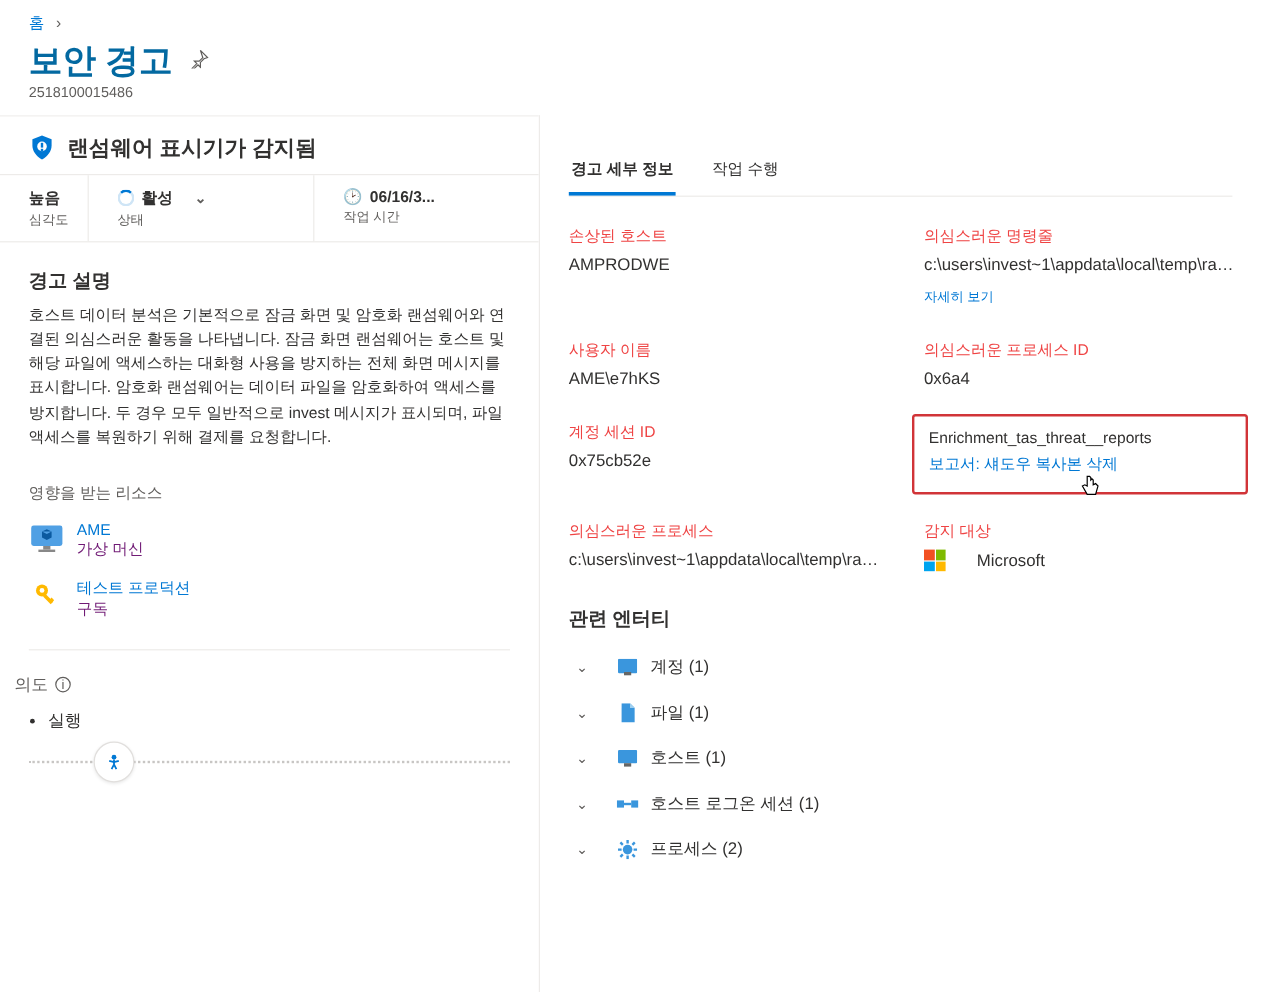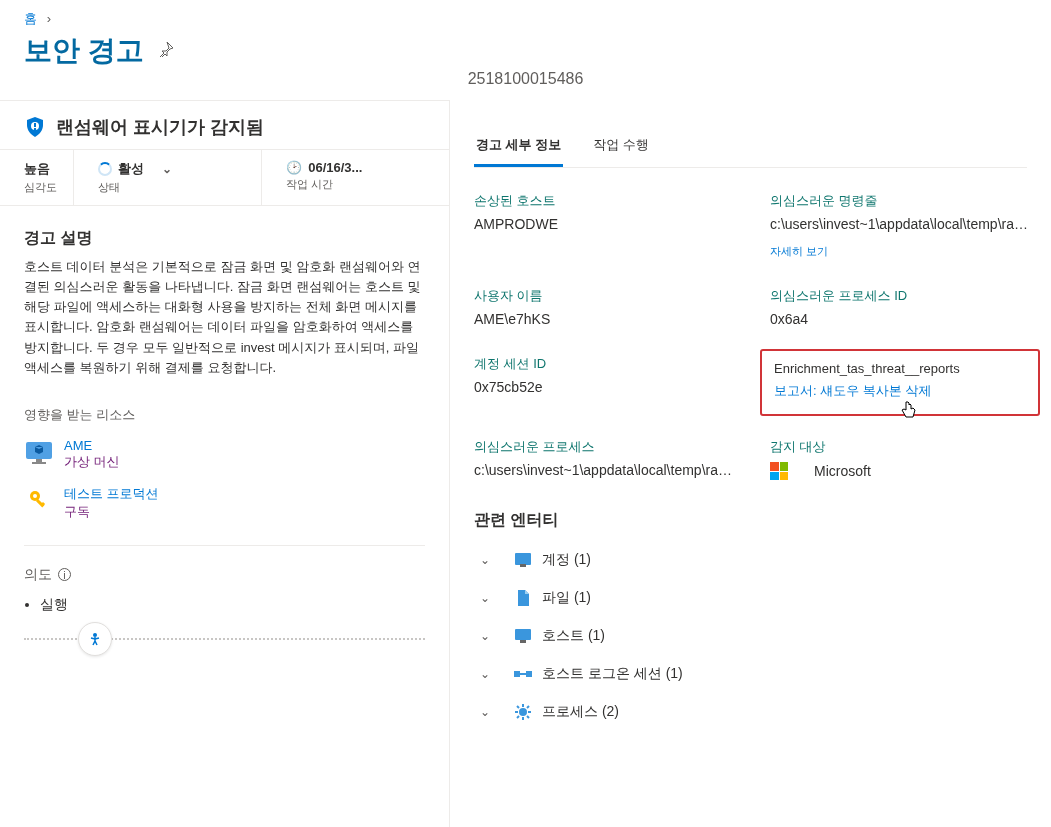--- a/index.html
+++ b/index.html
@@ -40,21 +40,21 @@
   font-size: 28px;
   font-weight: 600;
   color: #0369a1;
 }
 .pin-icon {
   margin-left: 14px;
   color: #605e5c;
   cursor: pointer;
   font-size: 16px;
 }
-.subid { padding: 0 24px 12px; color: #605e5c; font-size: 16px; text-align: center; }
+.subid { padding: 0 24px 12px; color: #605e5c; font-size: 12px; }
 .alert-header {
   display: flex;
   align-items: center;
   padding: 14px 24px 10px;
   font-size: 18px;
   font-weight: 600;
   border-top: 1px solid #edebe9;
 }
 .shield-icon {
   width: 22px; height: 22px;
@@ -108,21 +108,21 @@
 .res-icon {
   width: 30px; height: 30px;
   margin-right: 10px;
   display: inline-flex;
   align-items: center; justify-content: center;
 }
 .res-main a { color: #0078d4; text-decoration: none; font-size: 13px; }
 .res-sub { color: #701a75; font-size: 13px; }
 .divider { border-top: 1px solid #edebe9; margin: 14px 24px 0; }
 .intent-head {
-  padding: 20px 24px 6px;
+  padding: 20px 12px 6px;
   font-size: 14px;
   color: #605e5c;
   display: flex; align-items: center;
 }
 .info { font-size: 11px; border: 1px solid #605e5c; border-radius: 50%; width: 13px; height: 13px; display: inline-flex; align-items: center; justify-content: center; margin-left: 6px; }
 .intent-list { padding: 6px 24px 0 40px; }
 .intent-list li { font-size: 14px; color: #323130; list-style: disc; }
 .step-line {
   padding: 24px 24px 0;
   display: flex; align-items: center;
@@ -139,21 +139,21 @@
 .tabs { display: flex; padding: 28px 0 0; border-bottom: 1px solid #edebe9; }
 .tab { padding: 8px 2px 10px; margin-right: 28px; font-size: 13px; cursor: pointer; color: #323130; }
 .tab.active { border-bottom: 3px solid #0078d4; font-weight: 600; }
 .detail-grid {
   display: grid;
   grid-template-columns: 1fr 1fr;
   column-gap: 36px;
   row-gap: 28px;
   padding: 24px 0 0;
 }
-.dlabel { font-size: 13px; color: #0f766e; margin-bottom: 6px; }
+.dlabel { font-size: 13px; color: #ef4444; margin-bottom: 6px; }
 .dvalue { font-size: 14px; color: #323130; word-break: break-all; }
 .dvalue.truncate { white-space: nowrap; overflow: hidden; text-overflow: ellipsis; max-width: 260px; }
 .mini-link { color: #0078d4; font-size: 11px; cursor: pointer; margin-top: 12px; display: inline-block; }
 .highlight-box {
   border: 2px solid #d13438;
   border-radius: 3px;
   padding: 10px 12px 14px;
   margin: -6px -10px;
   position: relative;
 }

